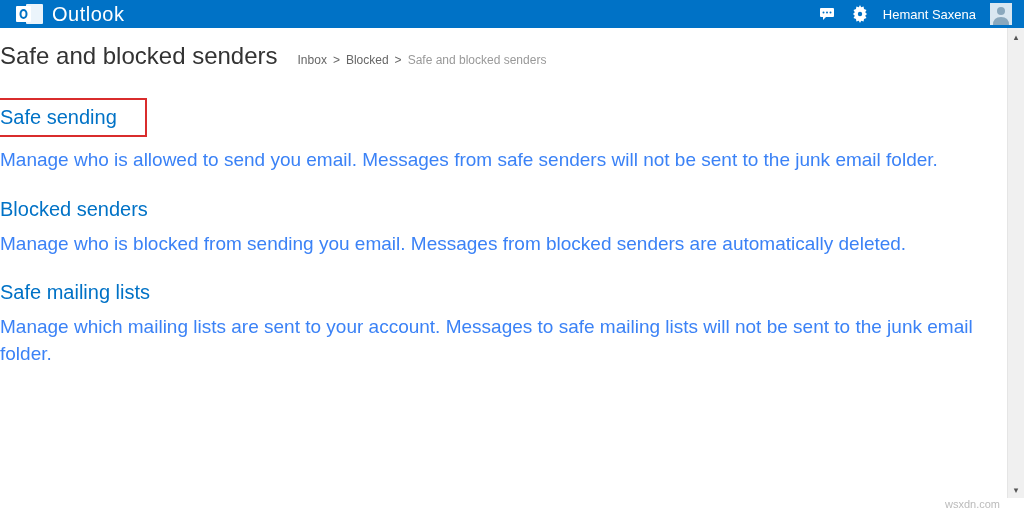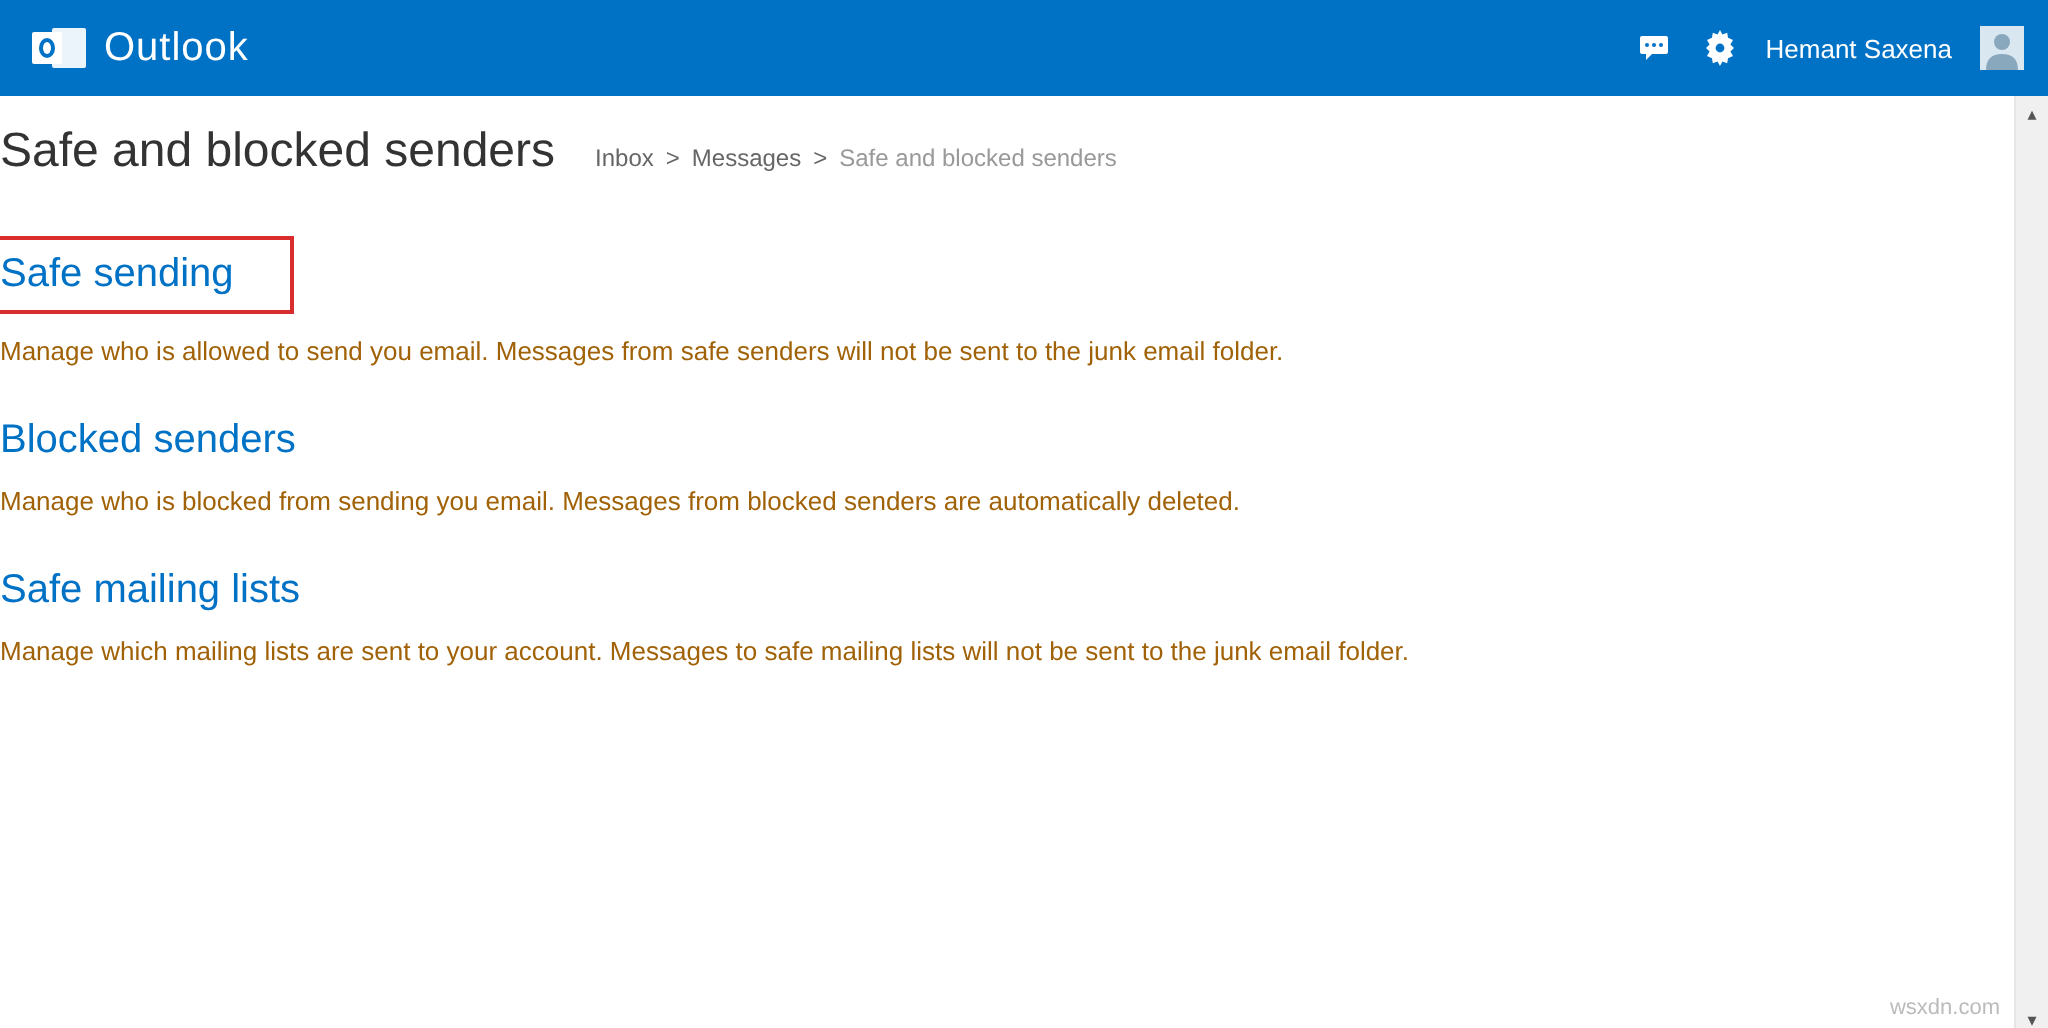--- a/index.html
+++ b/index.html
@@ -6,21 +6,21 @@
     body {
       font-family: "Segoe UI", "Segoe UI Light", Arial, sans-serif;
       background: #fff;
       width: 1024px;
       height: 514px;
       overflow: hidden;
       position: relative;
     }
     .header {
       background: #0072c6;
-      height: 48px;
+      height: 28px;
       display: flex;
       align-items: center;
       justify-content: space-between;
       padding: 0 12px 0 16px;
       color: #fff;
     }
     .header-left {
       display: flex;
       align-items: center;
       gap: 8px;
@@ -109,22 +109,22 @@
     .section-title.highlighted {
       border: 2px solid #d92c2c;
       padding: 6px 28px 6px 4px;
       margin-left: -6px;
       margin-bottom: 10px;
     }
     .section-title:not(.highlighted) {
       margin-bottom: 10px;
     }
     .section-desc {
-      font-size: 13px;
-      color: #a16207;
+      font-size: 19px;
+      color: #3b82f6;
       line-height: 1.4;
     }
     .scrollbar {
       width: 17px;
       background: #f0f0f0;
       position: relative;
       border-left: 1px solid #e5e5e5;
     }
     .scrollbar-arrow-up, .scrollbar-arrow-down {
       position: absolute;
@@ -193,21 +193,21 @@
 </div>
 
 <div class="content-wrap">
   <div class="content">
 
     <div class="title-row">
       <h1 class="page-title">Safe and blocked senders</h1>
       <nav class="breadcrumb">
         <span class="breadcrumb-link">Inbox</span>
         <span>&gt;</span>
-        <span class="breadcrumb-link">Messages</span>
+        <span class="breadcrumb-link">Blocked</span>
         <span>&gt;</span>
         <span class="breadcrumb-current">Safe and blocked senders</span>
       </nav>
     </div>
 
     <div class="section">
       <a class="section-title highlighted">Safe sending</a>
       <p class="section-desc">Manage who is allowed to send you email. Messages from safe senders will not be sent to the junk email folder.</p>
     </div>
 

